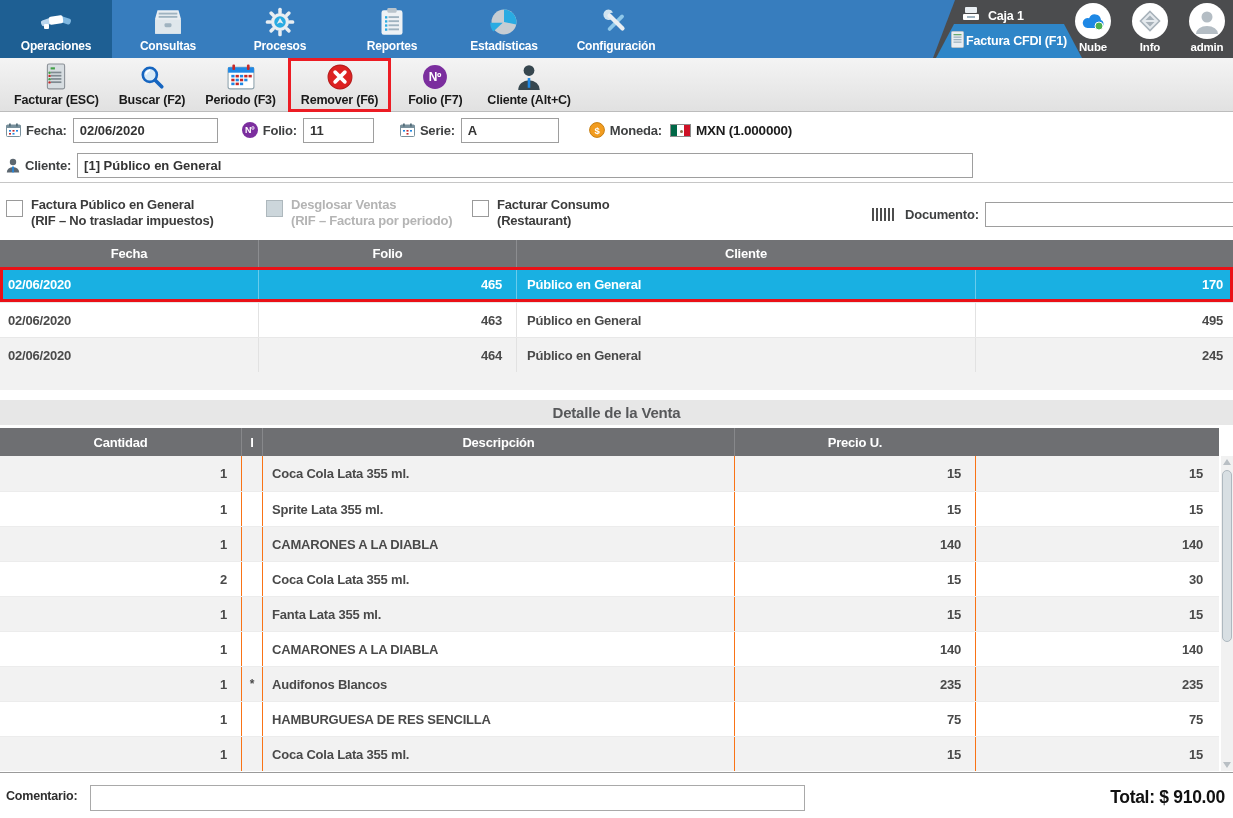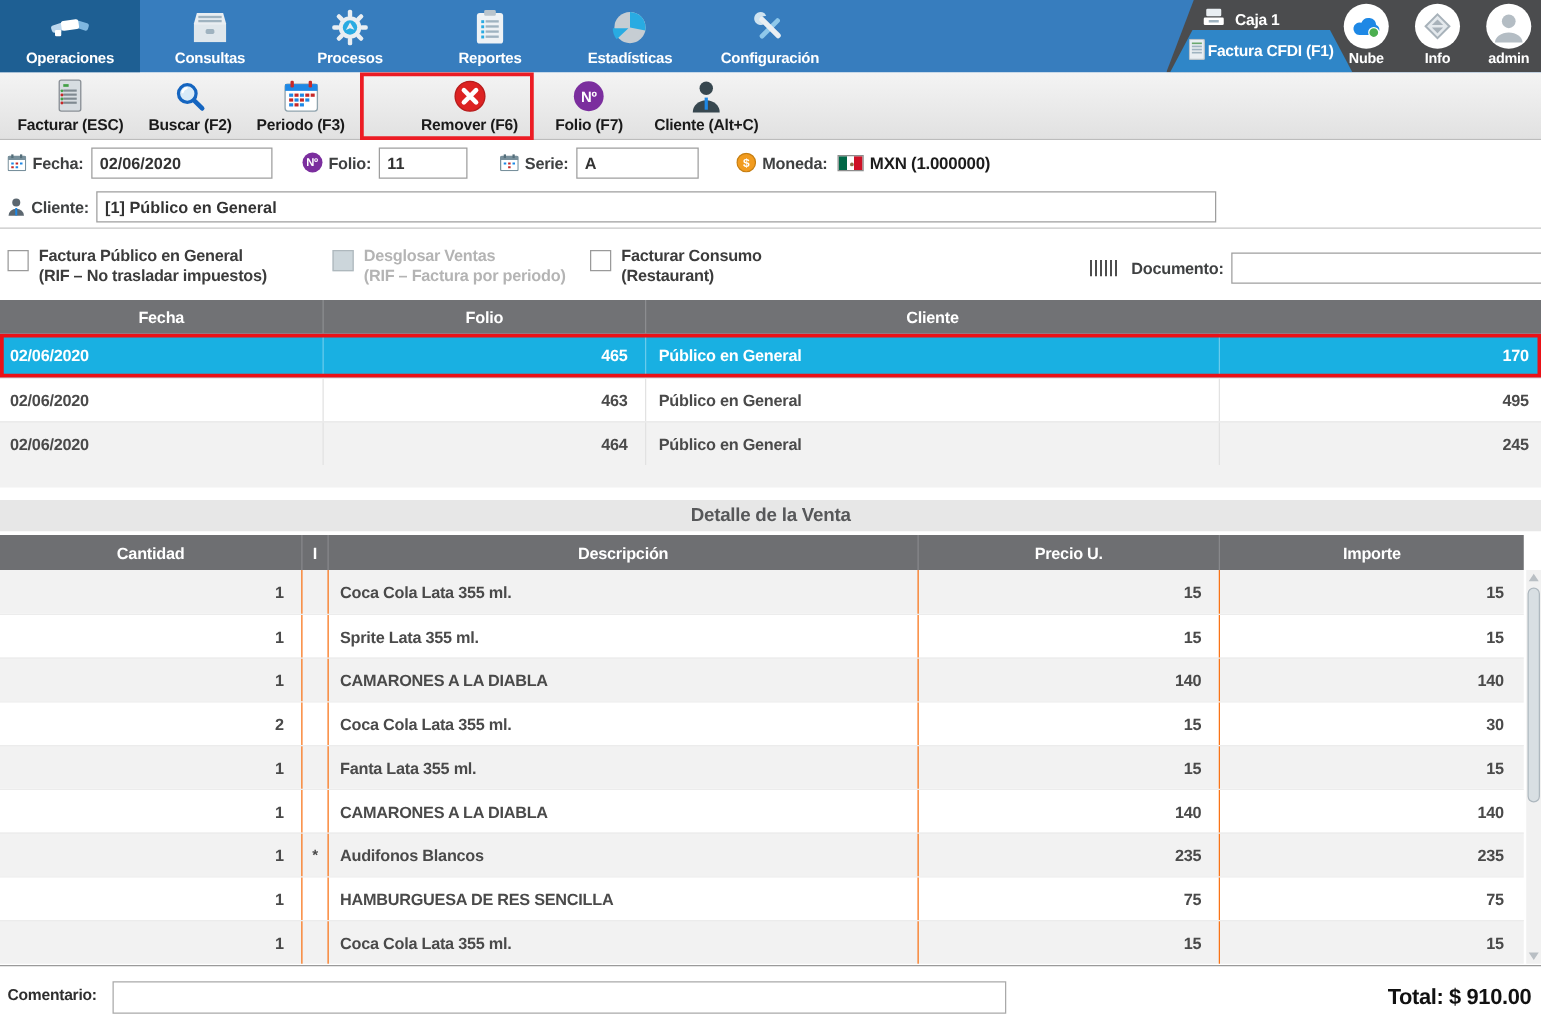--- a/index.html
+++ b/index.html
@@ -29,21 +29,21 @@
   .round-btn .rb-label { color:#fff; font-size:11.5px; font-weight:700; margin-top:2px; display:block; }
 
   
   .toolbar { position:absolute; left:0; top:58px; width:1233px; height:54px;
     background:linear-gradient(#f4f4f4,#e1e1e1); border-bottom:1px solid #bcbcbc;
     display:flex; align-items:center; padding-left:4px; }
   .tb-btn { display:flex; flex-direction:column; align-items:center; justify-content:center;
     padding:2px 10px; min-width:84px; cursor:pointer; }
   .tb-btn .tb-icon { height:28px; display:flex; align-items:center; justify-content:center; }
   .tb-btn .tb-label { font-size:12.5px; font-weight:700; color:#1a1a1a; margin-top:2px; white-space:nowrap; }
-  .red-box { border:3px solid #ec1c24; margin:3px 2px;padding-left:36px; }
+  .red-box { border:3px solid #ec1c24; margin:3px 2px; }
   .circle-ico { border-radius:50%; display:flex; align-items:center; justify-content:center;
     color:#fff; font-weight:700; }
 
   
   .form-row1 { position:absolute; left:0; top:112px; width:1233px; height:36px;
     display:flex; align-items:center; padding-left:6px; }
   .form-row2 { position:absolute; left:0; top:148px; width:1233px; height:35px;
     display:flex; align-items:center; padding-left:6px; border-bottom:1px solid #c6c6c6; }
   .f-label { font-size:13px; font-weight:700; color:#3f4142; margin:0 6px 0 5px; white-space:nowrap; }
   .f-input { height:25px; border:1px solid #9e9e9e; background:#fff; font-family:inherit;
@@ -475,21 +475,20 @@
   </div>
 
   <div class="detail-title">Detalle de la Venta</div>
 
   <div class="det-table">
     <div class="det-head">
       <div>Cantidad</div>
       <div>I</div>
       <div>Descripción</div>
       <div>Precio U.</div>
-      <div>Importe</div>
     </div>
     <div class="det-row alt">
       <div class="d-cant">1</div>
       <div class="d-i"></div>
       <div class="d-desc">Coca Cola Lata 355 ml.</div>
       <div class="d-precio">15</div>
       <div class="d-imp">15</div>
     </div>
     <div class="det-row">
       <div class="d-cant">1</div>

